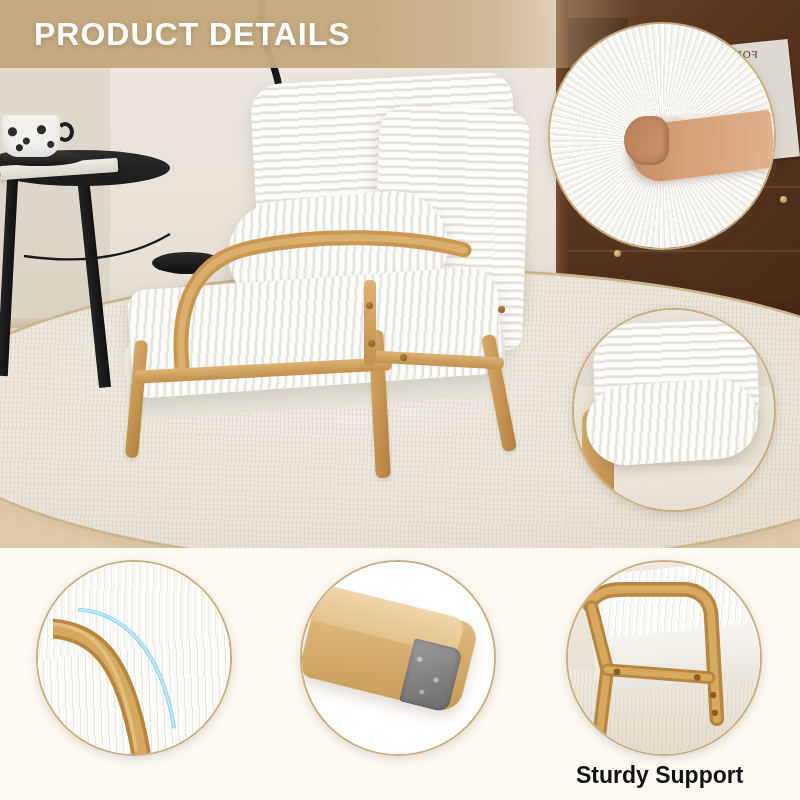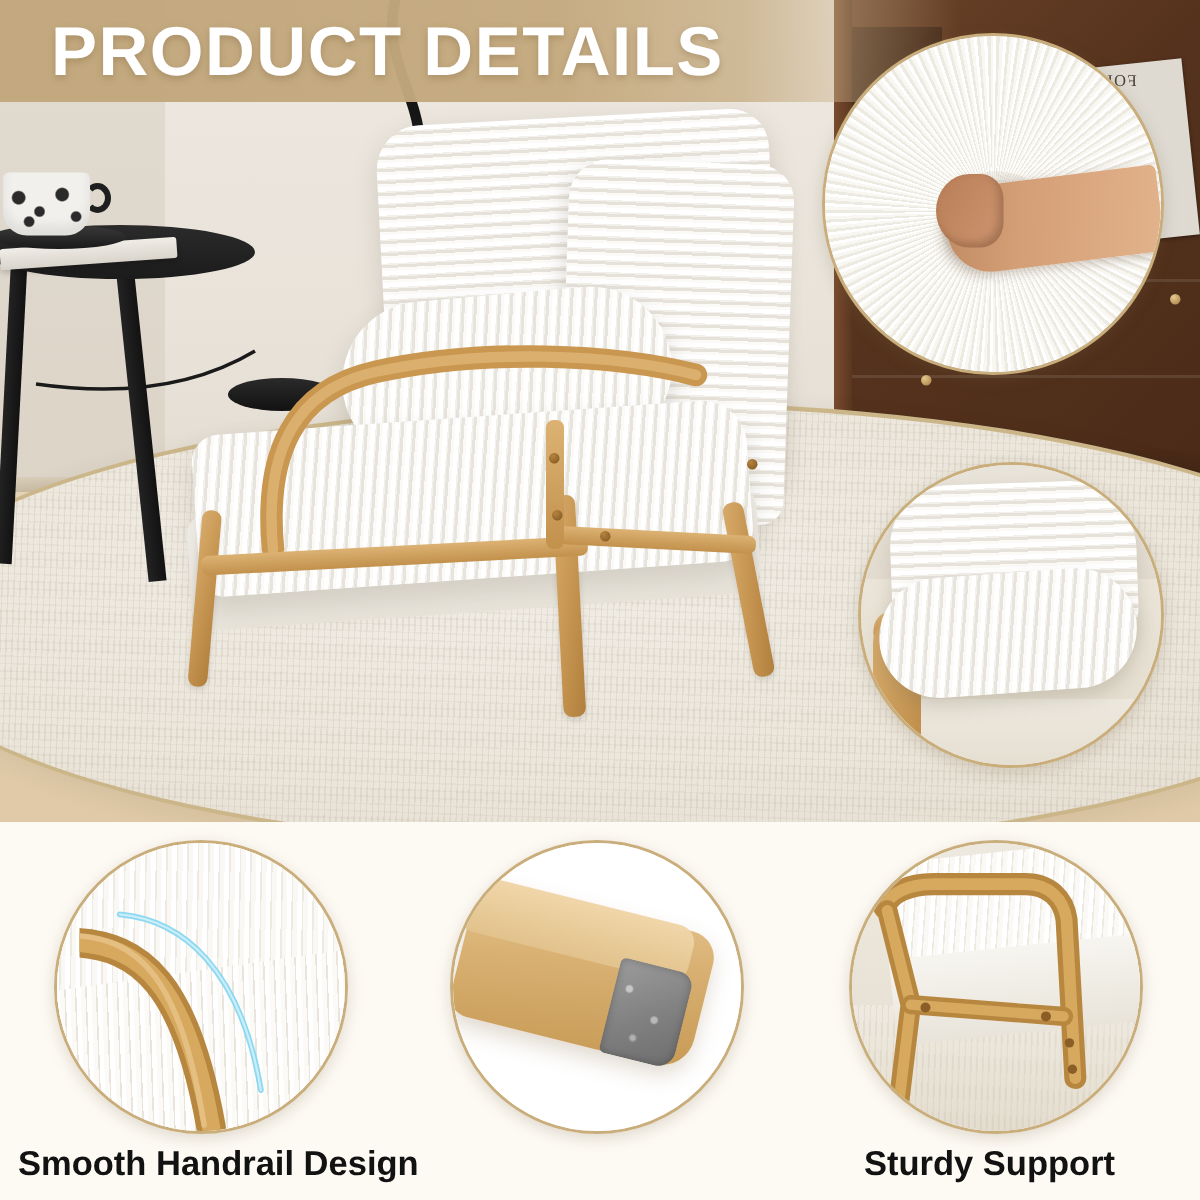--- a/index.html
+++ b/index.html
@@ -125,21 +125,21 @@
 
   
   .banner { position:absolute; left:0; top:0; width:800px; height:68px;
       background:linear-gradient(90deg,
         rgba(194,167,124,.97) 0%,
         rgba(196,169,126,.96) 46%,
         rgba(200,175,134,.80) 62%,
         rgba(205,182,145,.35) 72%,
         rgba(210,190,155,0) 80%); }
   .banner-title { position:absolute; left:34px; top:8px;
-      font-size:46px; font-weight:bold; color:#FFFFFF; letter-spacing:1px;
+      font-size:32px; font-weight:bold; color:#FFFFFF; letter-spacing:1px;
       line-height:52px; white-space:nowrap;
       text-shadow:0 2px 5px rgba(120,95,55,.35); }
 
   
   .circ { position:absolute; border-radius:50%; overflow:hidden;
       border:2px solid #C9AE7C; box-shadow:0 3px 10px rgba(120,100,70,.22); }
   .circ-label { position:absolute; font-size:21px; font-weight:bold; color:#141414;
       white-space:nowrap;
       text-shadow:
         -2px -2px 0 #fff, 2px -2px 0 #fff, -2px 2px 0 #fff, 2px 2px 0 #fff,
@@ -336,21 +336,20 @@
     <svg class="glow" viewBox="0 0 120 140">
       <path d="M2 10 C 46 14, 86 48, 100 132" fill="none" stroke="#7FD4F0" stroke-width="4" stroke-linecap="round" opacity=".9"></path>
       <path d="M2 10 C 46 14, 86 48, 100 132" fill="none" stroke="#C9EEFA" stroke-width="1.6" stroke-linecap="round"></path>
     </svg>
     <svg class="rail" viewBox="0 0 140 160">
       <path d="M-6 26 C 42 28, 74 56, 92 158" fill="none" stroke="#B8873F" stroke-width="21" stroke-linecap="round"></path>
       <path d="M-6 26 C 42 28, 74 56, 92 158" fill="none" stroke="#D7A95F" stroke-width="13" stroke-linecap="round"></path>
       <path d="M-6 21 C 40 23, 70 50, 87 156" fill="none" stroke="#E8C389" stroke-width="4" stroke-linecap="round" opacity=".8"></path>
     </svg>
   </div>
-  <div class="bot-label" style="left:12px;">Smooth Handrail Design</div>
 
   <div class="circ" id="b2">
     <div class="bg"></div>
     <div class="legw"></div>
     <div class="legtop"></div>
     <div class="felt"></div>
   </div>
 
   <div class="circ" id="b3">
     <div class="bg"></div>

